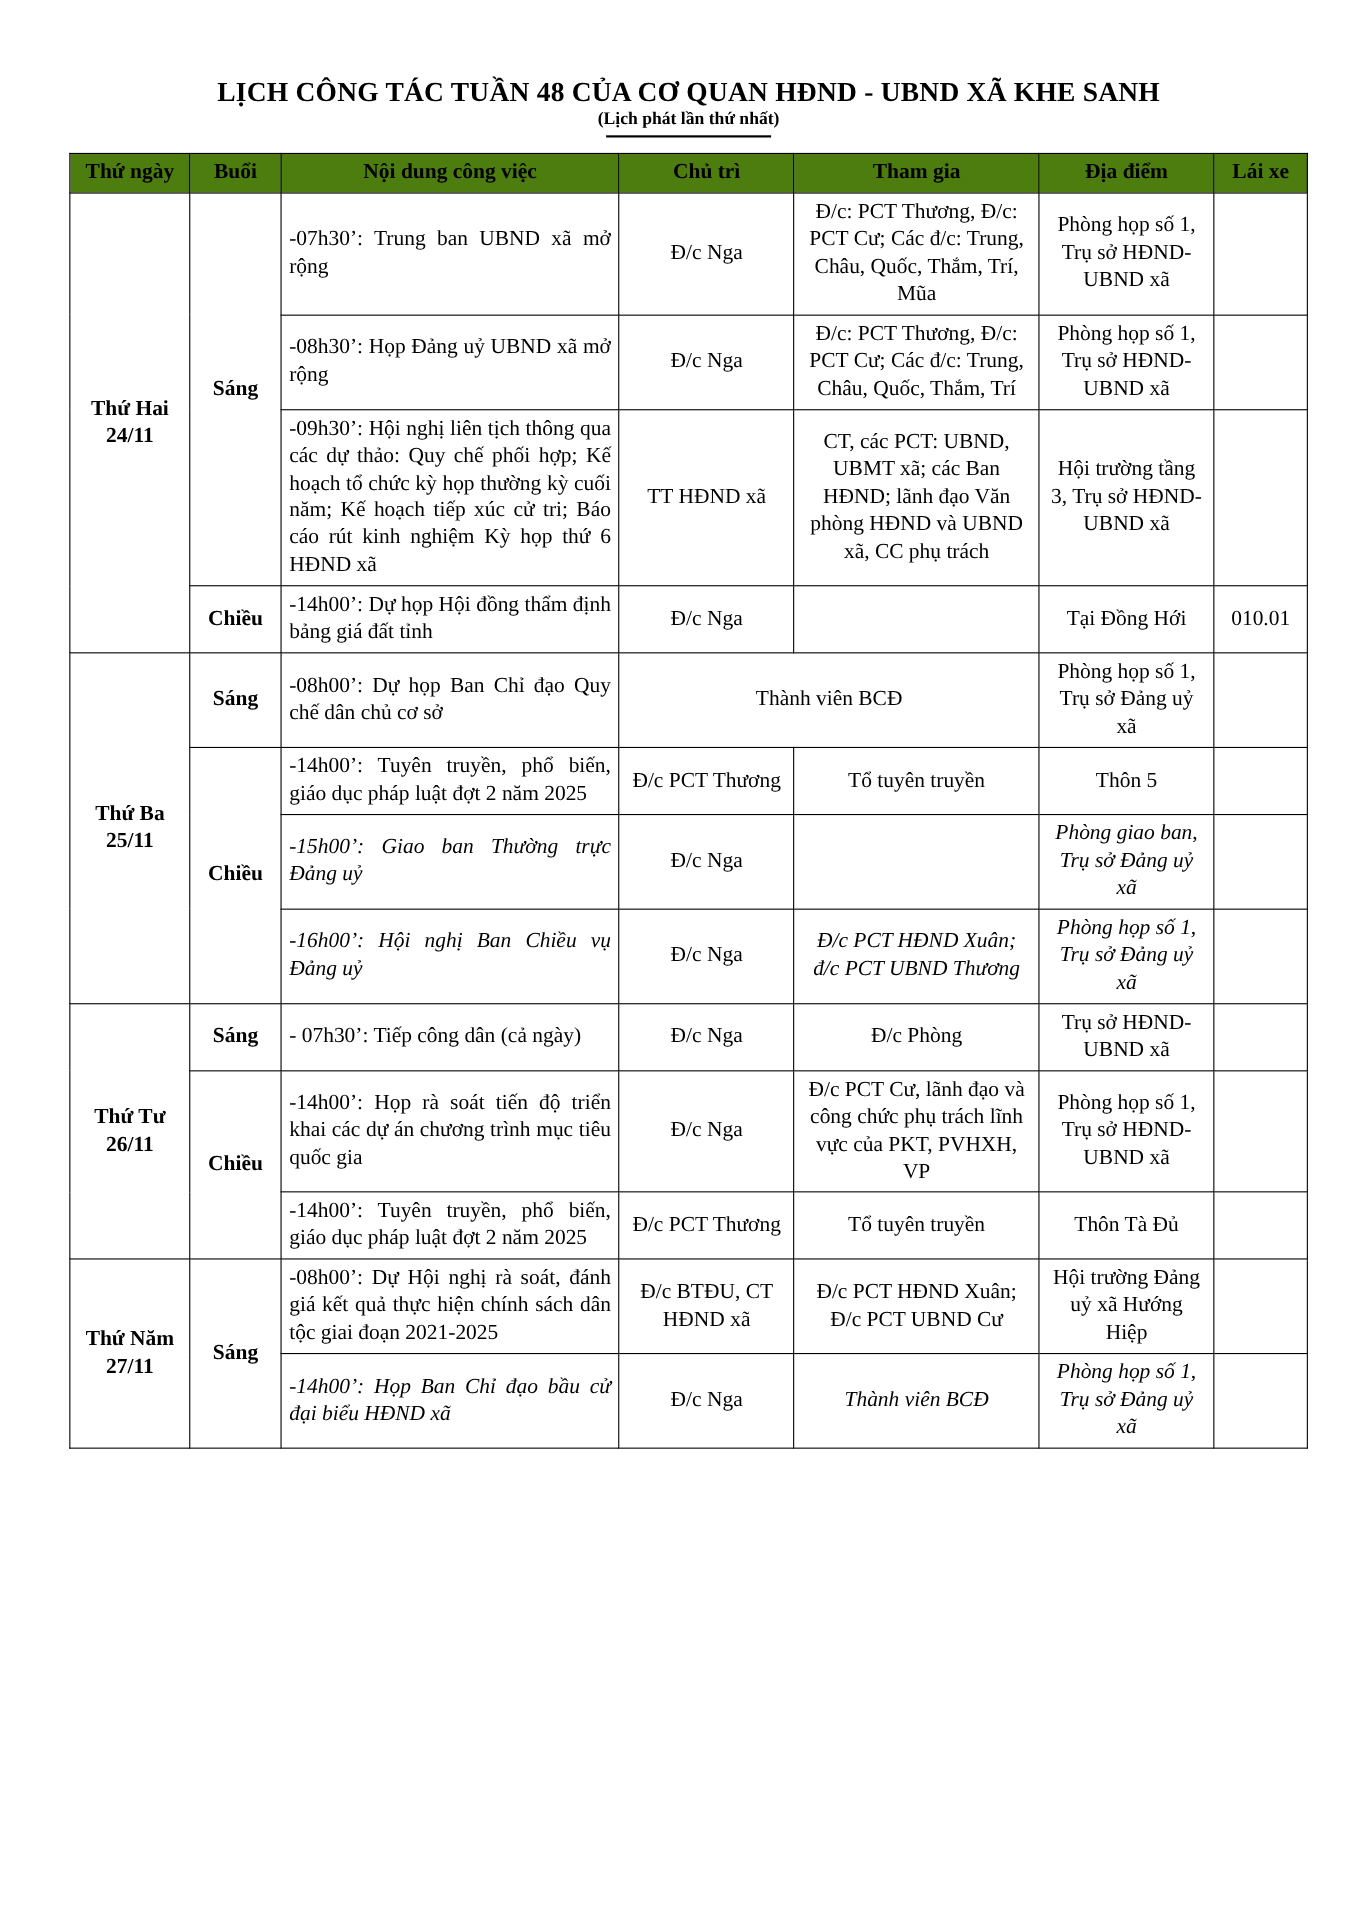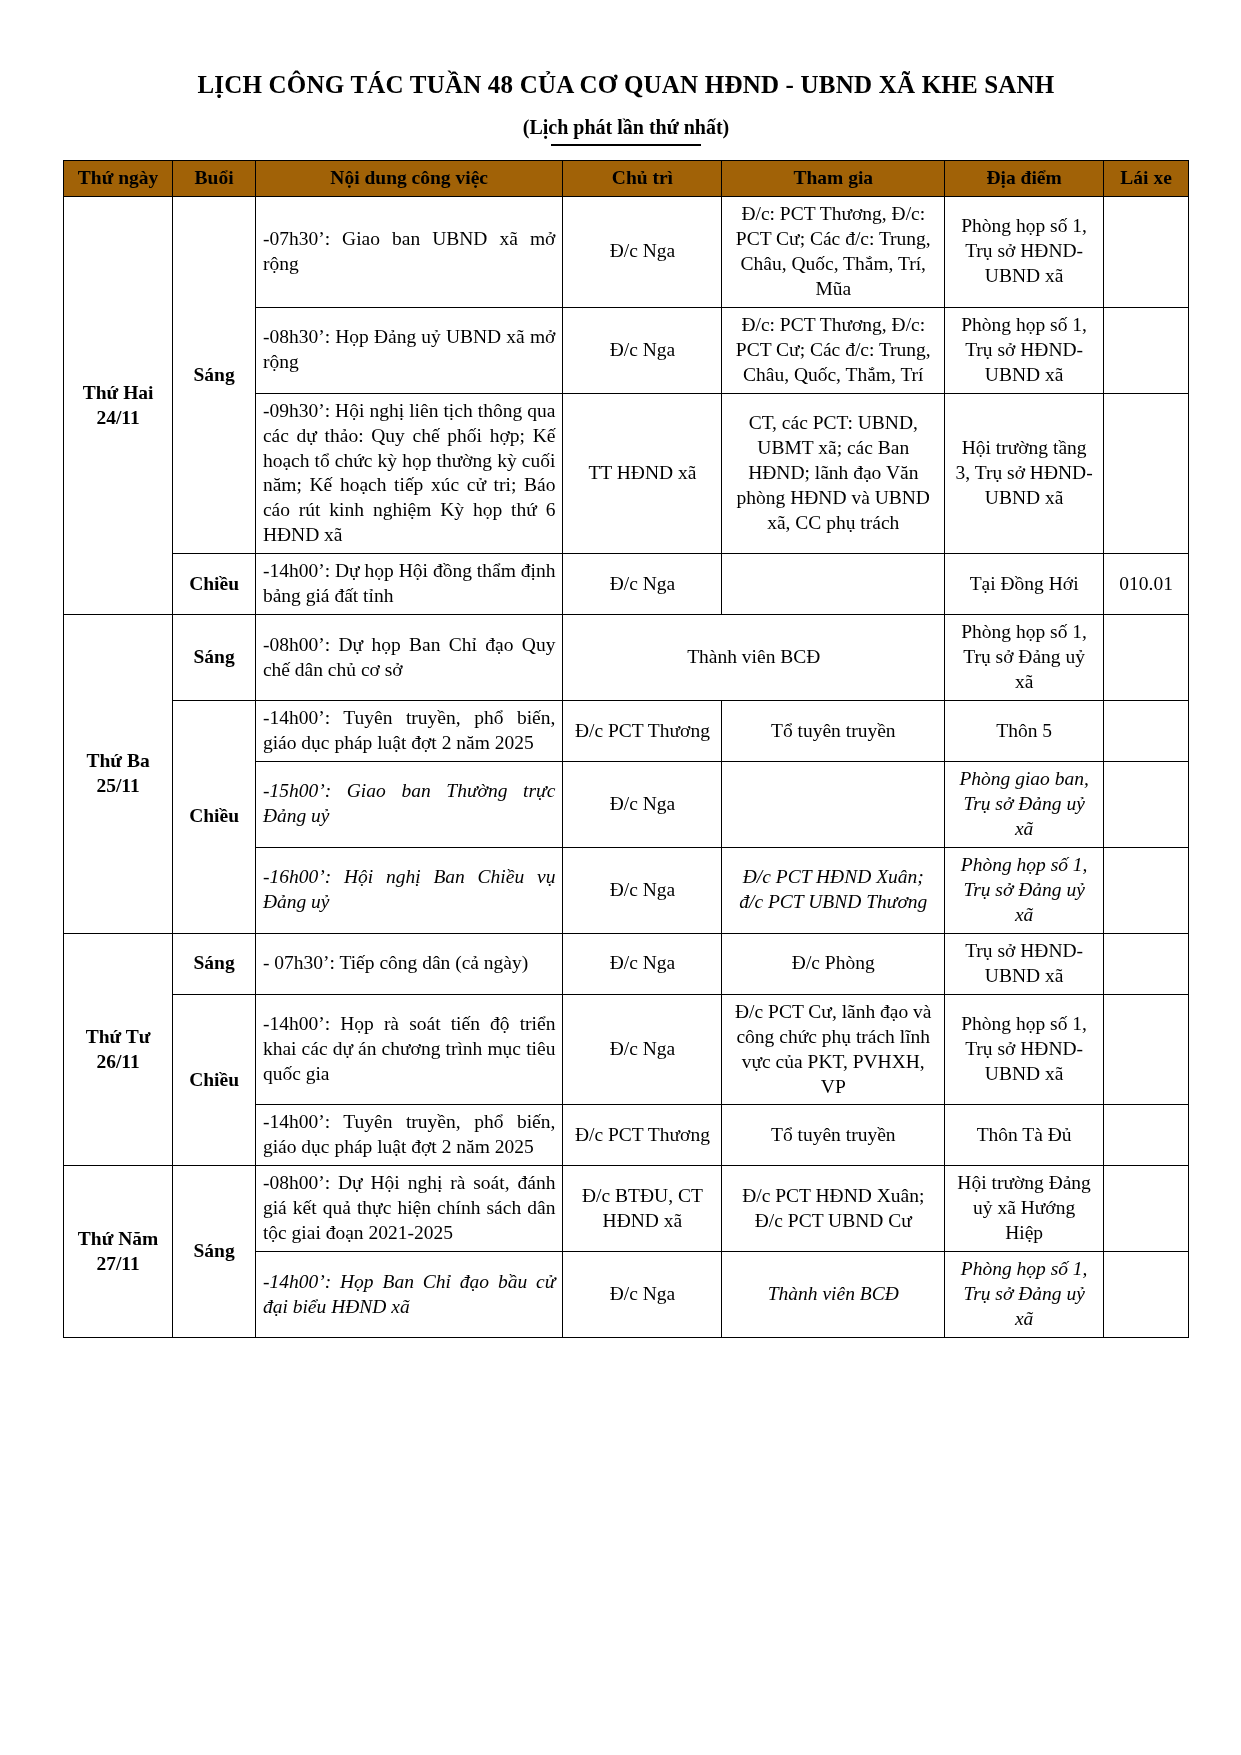--- a/index.html
+++ b/index.html
@@ -27,23 +27,23 @@
     letter-spacing: 0.2px;
     line-height: 1.2;
   }
   .doc-subtitle {
     font-size: 20px;
     font-weight: bold;
     font-style: italic;
     margin-top: 5px;
   }
   .doc-subtitle2 {
-    font-size: 20px;
-    font-weight: bold;
-    margin-top: 16px;
+    font-size: 16px;
+    font-weight: bold;
+    margin-top: 0;
   }
   .rule {
     margin: 4px auto 14px auto;
     width: 150px;
     border-bottom: 2px solid #000;
     height: 1px;
     position: relative;
   }
   table.schedule {
     border-collapse: collapse;
@@ -51,21 +51,21 @@
     table-layout: fixed;
   }
   table.schedule td, table.schedule th {
     border: 1px solid #000000;
     padding: 5px 7px;
     vertical-align: middle;
     font-size: 19.5px;
     line-height: 1.28;
   }
   thead th {
-    background: #a16207;
+    background: #4d7c0f;
     text-align: center;
     font-weight: bold;
     font-size: 20px;
     padding: 10px 4px;
   }
   .col-day { width: 103px; }
   .col-session { width: 78px; }
   .col-content { width: 290px; }
   .col-chair { width: 150px; }
   .col-join { width: 210px; }
@@ -117,21 +117,21 @@
         <th>Tham gia</th>
         <th>Địa điểm</th>
         <th>Lái xe</th>
       </tr>
     </thead>
     <tbody>
 
       <tr>
         <td class="day" rowspan="4">Thứ Hai<br>24/11</td>
         <td class="session" rowspan="3">Sáng</td>
-        <td class="content">-07h30’: Giao ban UBND xã mở rộng</td>
+        <td class="content">-07h30’: Trung ban UBND xã mở rộng</td>
         <td class="chair">Đ/c Nga</td>
         <td class="join">Đ/c: PCT Thương, Đ/c: PCT Cư; Các đ/c: Trung, Châu, Quốc, Thắm, Trí, Mũa</td>
         <td class="place">Phòng họp số 1, Trụ sở HĐND-UBND xã</td>
         <td class="driver"></td>
       </tr>
       <tr>
         <td class="content">-08h30’: Họp Đảng uỷ UBND xã mở rộng</td>
         <td class="chair">Đ/c Nga</td>
         <td class="join">Đ/c: PCT Thương, Đ/c: PCT Cư; Các đ/c: Trung, Châu, Quốc, Thắm, Trí</td>
         <td class="place">Phòng họp số 1, Trụ sở HĐND-UBND xã</td>

